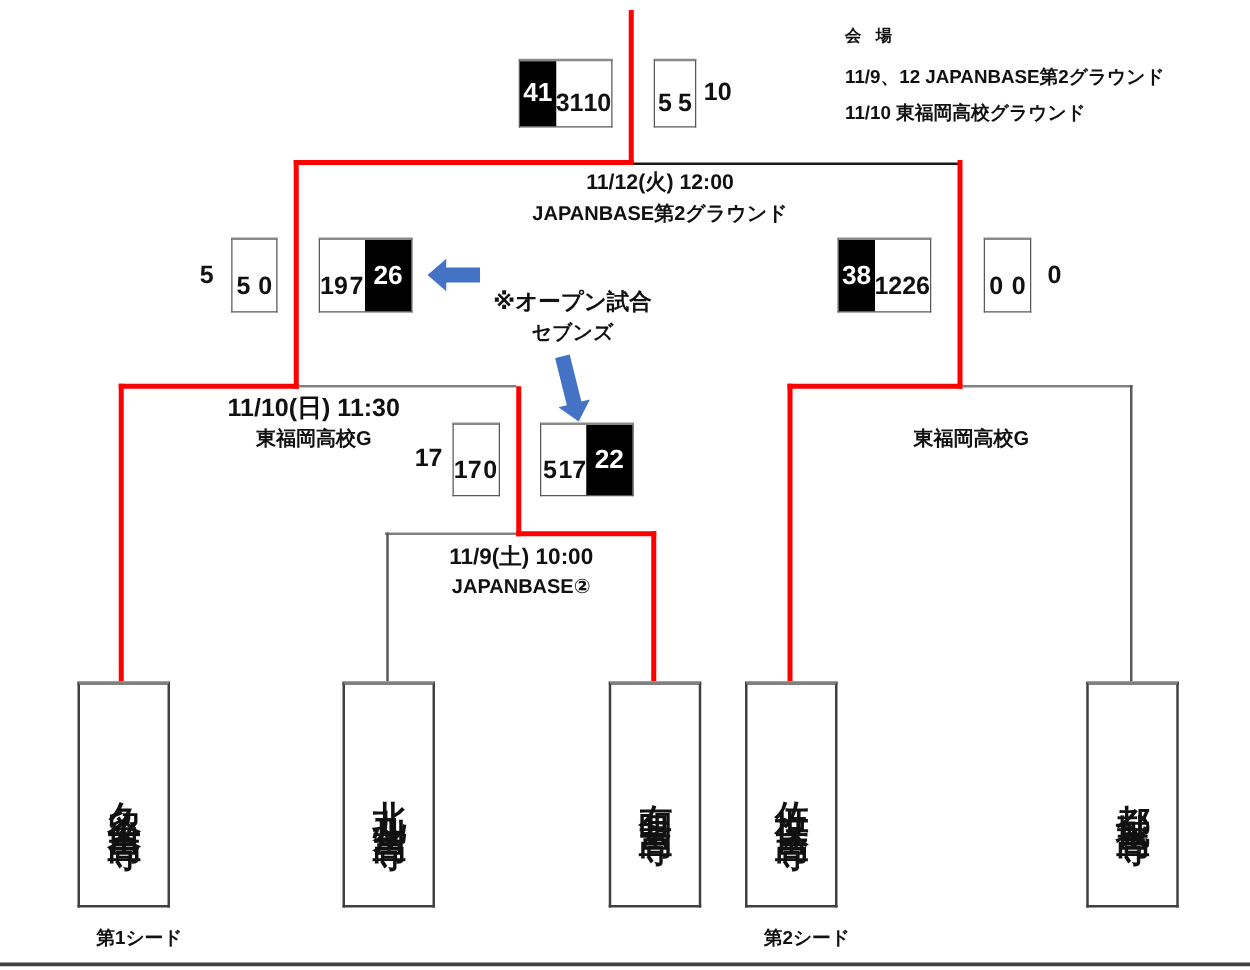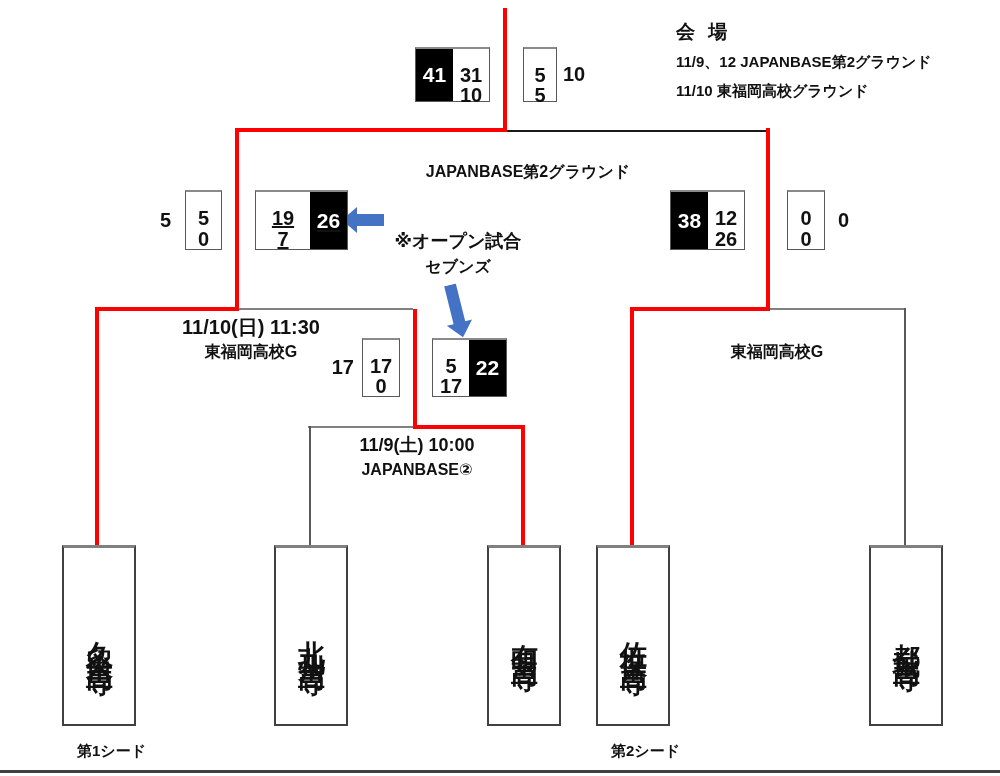--- a/index.html
+++ b/index.html
@@ -12,21 +12,21 @@
   .red{background:#FF0000;}
   .gray{background:#808080;}
   .darkgray{background:#595959;}
   .dark{background:#1a1a1a;}
 
   .score-box{
     position:absolute;display:flex;background:#fff;
     border:1px solid #595959;border-top:2px solid #8a8a8a;
     box-sizing:border-box;
   }
-  .rows{flex:1;display:flex;flex-direction:column;margin-top:16px;}
+  .rows{flex:1;display:flex;flex-direction:row;margin-top:16px;}
   .rows .half{flex:1;display:flex;align-items:center;justify-content:center;font-size:20px;line-height:1;}
   .total-cell{width:37px;background:#000;color:#fff;display:flex;align-items:center;justify-content:center;font-size:21px;}
   .total-out{position:absolute;display:flex;align-items:center;font-size:20px;}
 
   .team-box{
     position:absolute;width:70px;height:176px;background:#fff;
     border:2px solid #404040;border-top:3px solid #808080;
     display:flex;align-items:center;justify-content:center;box-sizing:content-box;
   }
   .team-name{writing-mode:vertical-rl;text-orientation:upright;font-size:27px;letter-spacing:7px;line-height:1;}
@@ -56,39 +56,40 @@
   <div class="line darkgray" style="left:904px;top:308px;width:2px;height:238px;"></div>
 
   <div class="line red" style="left:413px;top:309px;width:4px;height:120px;"></div>
   <div class="line gray" style="left:308px;top:426px;width:105px;height:2px;"></div>
   <div class="line red" style="left:413px;top:425px;width:112px;height:4px;"></div>
   <div class="line darkgray" style="left:309px;top:426px;width:2px;height:120px;"></div>
   <div class="line red" style="left:521px;top:425px;width:4px;height:121px;"></div>
 
   <div class="line" style="left:0;top:770px;width:1000px;height:3px;background:#404040;"></div>
 
-  <div class="lbl-left" style="left:676px;top:22px;font-size:19px;letter-spacing:4px;">会 場</div>
+  <div class="lbl-left" style="left:676px;top:22px;font-size:13px;letter-spacing:4px;">会 場</div>
   <div class="lbl-left" style="left:676px;top:54px;font-size:15px;">11/9、12  JAPANBASE第2グラウンド</div>
   <div class="lbl-left" style="left:676px;top:83px;font-size:15px;">11/10  東福岡高校グラウンド</div>
 
   <div class="score-box" style="left:415px;top:47px;width:75px;height:55px;">
     <div class="total-cell">41</div>
     <div class="rows">
       <span class="half">31</span>
       <span class="half">10</span>
     </div>
   </div>
   <div class="score-box" style="left:523px;top:47px;width:34px;height:55px;">
     <div class="rows">
       <span class="half">5</span>
       <span class="half">5</span>
     </div>
   </div>
   <div class="total-out" style="left:563px;top:47px;height:55px;">10</div>
 
+  <div class="lbl" style="left:398px;top:137px;width:260px;font-size:17px;">11/12(火) 12:00</div>
   <div class="lbl" style="left:398px;top:164px;width:260px;font-size:16px;">JAPANBASE第2グラウンド</div>
 
   <div class="lbl" style="left:378px;top:232px;width:160px;font-size:18px;">※オープン試合</div>
   <div class="lbl" style="left:378px;top:259px;width:160px;font-size:16px;">セブンズ</div>
 
   <div class="arrow" style="left:342px;top:207px;">
     <svg width="42" height="26" viewBox="0 0 42 26">
         <path d="M0 13 L15 0 L15 7 L42 7 L42 19 L15 19 L15 26 Z" fill="#4472C4"></path>
       </svg>
   </div>
@@ -98,21 +99,21 @@
       </svg>
   </div>
 
   <div class="total-out" style="left:145px;top:190px;height:60px;width:26px;justify-content:flex-end;">5</div>
   <div class="score-box" style="left:185px;top:190px;width:37px;height:60px;">
     <div class="rows">
       <span class="half">5</span>
       <span class="half">0</span>
     </div>
   </div>
-  <div class="score-box" style="left:255px;top:190px;width:93px;height:60px;text-decoration:underline;">
+  <div class="score-box" style="left:255px;top:190px;width:75px;height:60px;">
     <div class="rows">
       <span class="half">19</span>
       <span class="half">7</span>
     </div>
     <div class="total-cell">26</div>
   </div>
   <div class="lbl" style="left:151px;top:317px;width:200px;font-size:20px;">11/10(日)  11:30</div>
   <div class="lbl" style="left:151px;top:344px;width:200px;font-size:16px;">東福岡高校G</div>
 
   <div class="score-box" style="left:670px;top:190px;width:75px;height:60px;">

